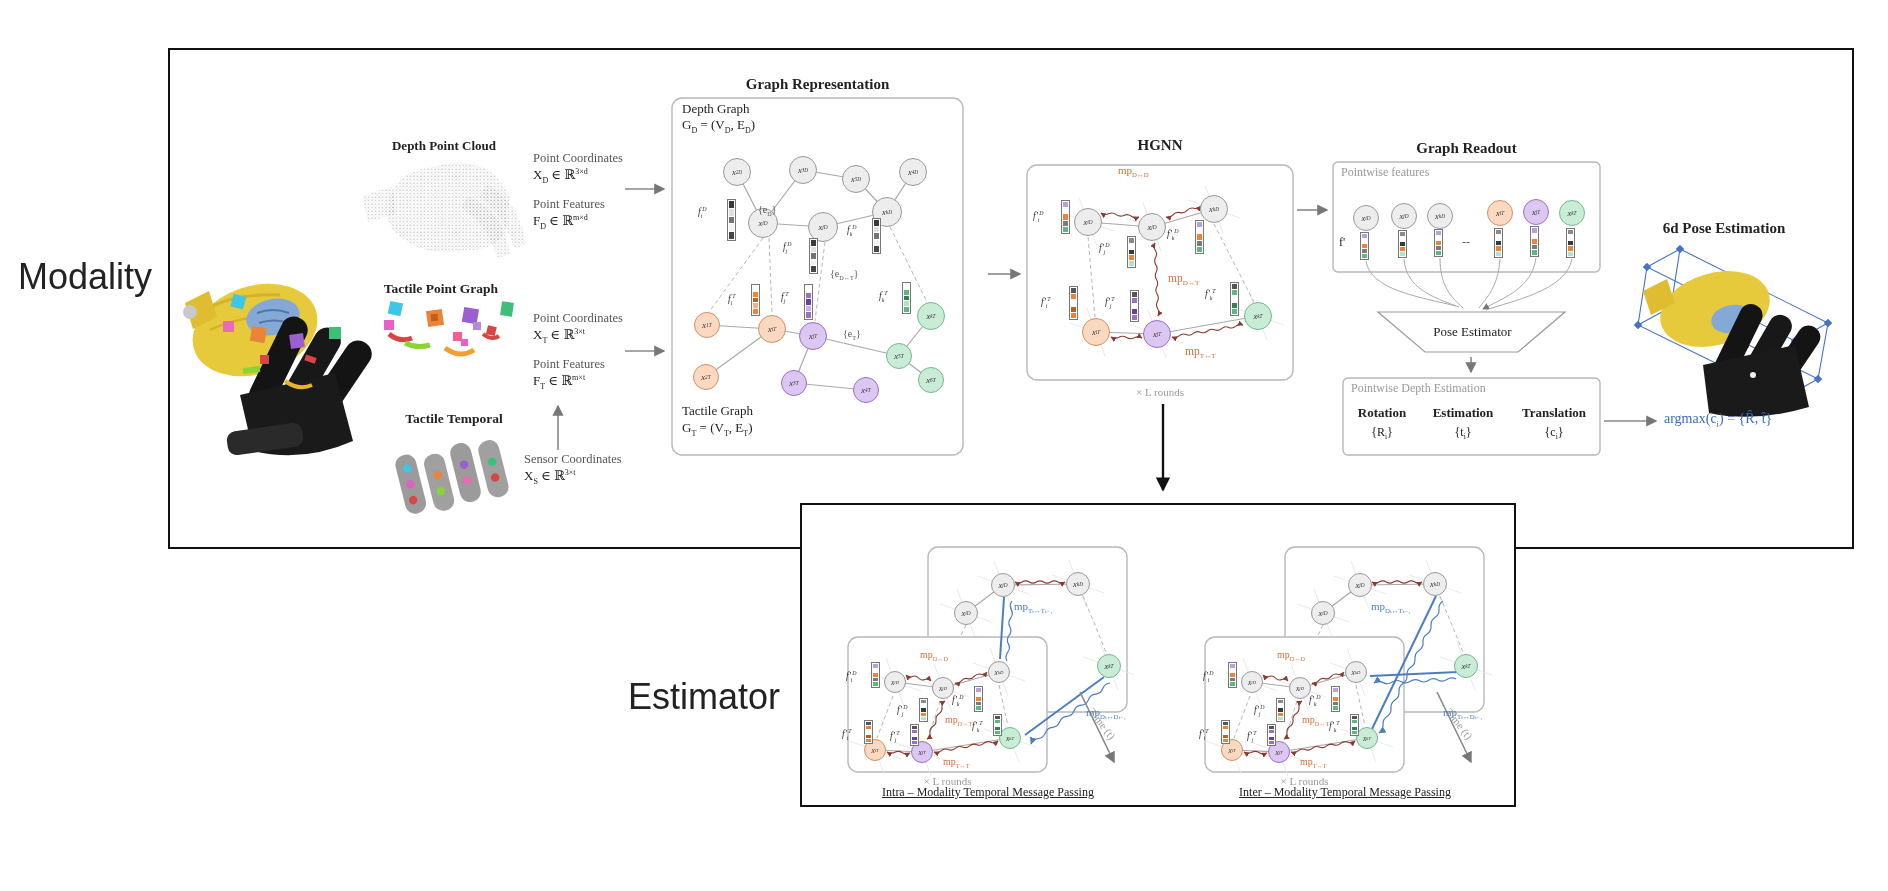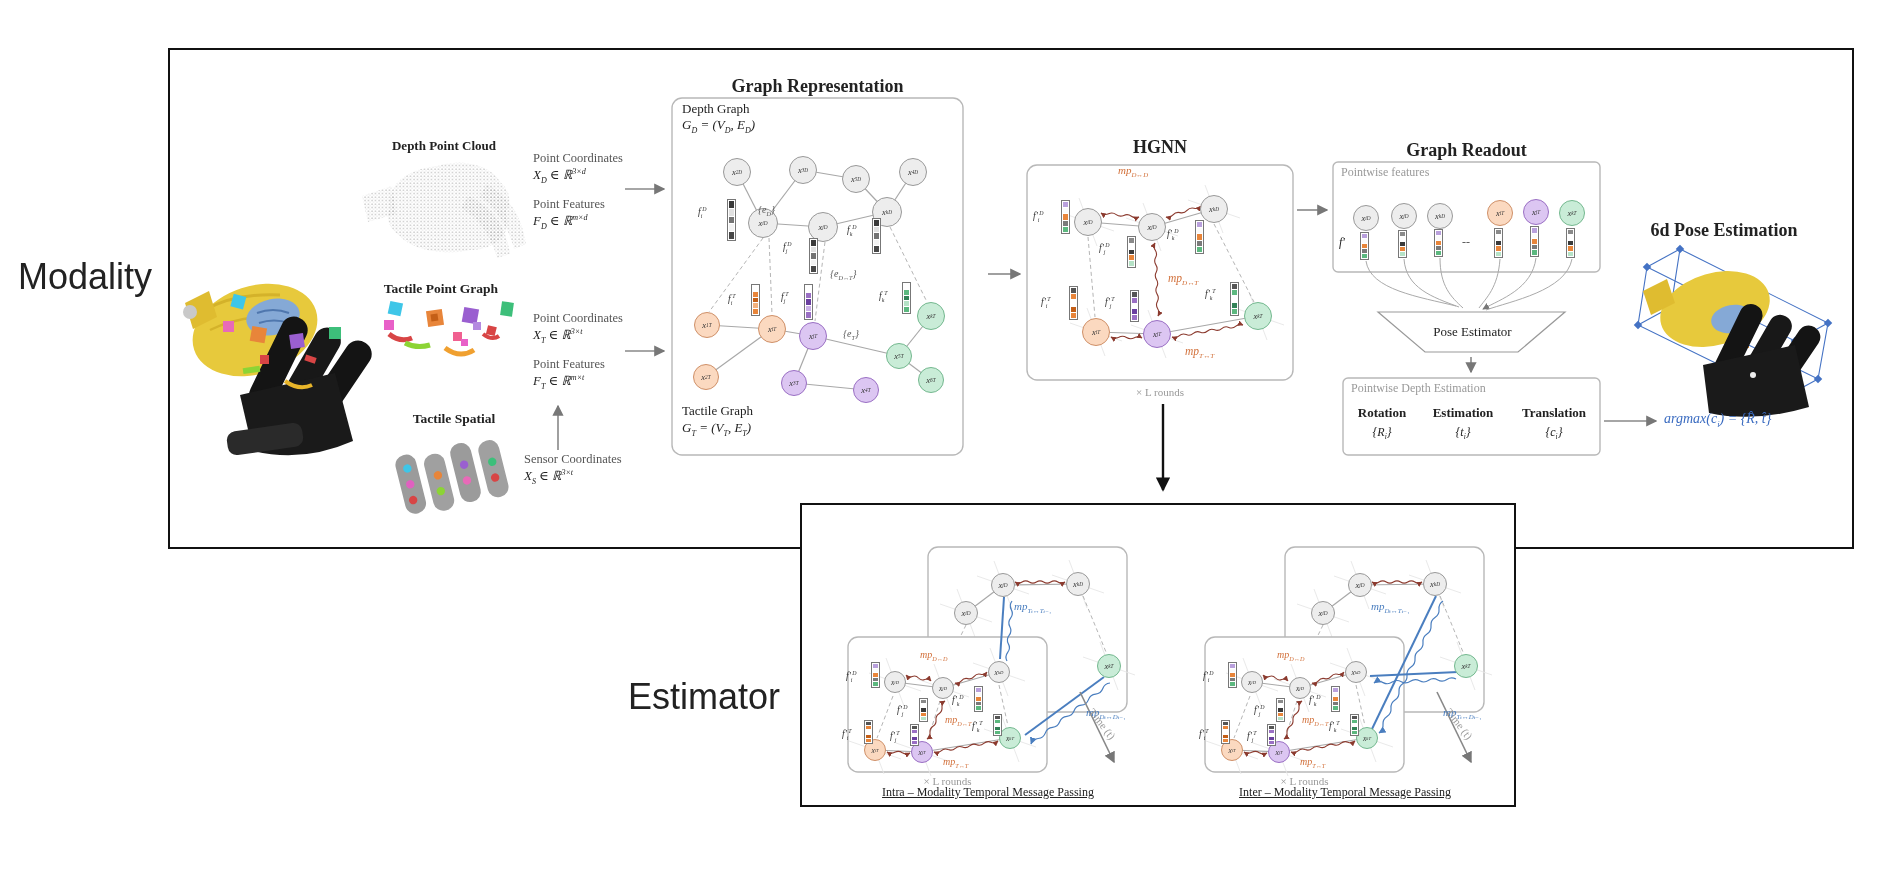--- a/index.html
+++ b/index.html
@@ -6,24 +6,24 @@
   #canvas{position:relative;width:1888px;height:891px;background:#fff;
     font-family:"Liberation Serif","DejaVu Serif",serif;overflow:hidden}
   .box{position:absolute;border:2px solid #111;z-index:1}
   #temporal-box{background:#fff;z-index:2}
   svg.layer{position:absolute;left:0;top:0;z-index:4}
   .t{position:absolute;white-space:nowrap;color:#222;font-size:13px;line-height:1.15;z-index:7}
   .sans{font-family:"Liberation Sans","DejaVu Sans",sans-serif}
   .c{text-align:center;white-space:normal}
   .gray{color:#999}.dim{color:#555}
   .org{color:#d2703a}.blu{color:#4a7ebf;}
-  .it{font-style:italic}.b{font-weight:600}
+  .it{}.b{font-weight:600}
   .u{text-decoration:underline}
   .fs10{font-size:10px}.fs11{font-size:11px}.fs12{font-size:12px}
-  .fs13{font-size:13px}.fs14{font-size:14px}.fs15{font-size:18px}.fs36{font-size:36px}
+  .fs13{font-size:13px}.fs14{font-size:14px}.fs15{font-size:15px}.fs36{font-size:36px}
   .rot{transform:rotate(52deg);transform-origin:left top}
   .gnode{position:absolute;border-radius:50%;display:flex;align-items:center;justify-content:center;
     font-style:italic;font-size:8.5px;color:#333;z-index:6;box-sizing:border-box}
   .c-gray{background:#ededed;border:1px solid #999}
   .c-orange{background:#fbd9c0;border:1px solid #cf9068}
   .c-purple{background:#dcc6f2;border:1px solid #9a6fc4}
   .c-green{background:#c9ecd7;border:1px solid #74b88f}
   .flabel{position:absolute;font-style:italic;font-size:9.5px;color:#333;z-index:6;white-space:nowrap}
   .fbar{position:absolute;width:9px;border:1px solid #777;background:#fff;display:flex;
     flex-direction:column;gap:1px;padding:1px;box-sizing:border-box;z-index:6}
@@ -653,21 +653,21 @@
         <div style="background: rgb(51, 130, 87);"></div>
         <div style="background: rgb(92, 184, 127);"></div>
       </div>
     </div>
 
   <div class="t sans fs36" style="left:18px;top:256px">Modality</div>
   <div class="t sans fs36" style="left:628px;top:676px">Estimator</div>
 
   <div class="t c b" style="left:369px;top:139px;width:150px;font-size:13px">Depth Point Cloud</div>
   <div class="t c b" style="left:366px;top:281px;width:150px;font-size:13.5px">Tactile Point Graph</div>
-  <div class="t c b" style="left:379px;top:411px;width:150px;font-size:13.5px">Tactile Spatial</div>
+  <div class="t c b" style="left:379px;top:411px;width:150px;font-size:13.5px">Tactile Temporal</div>
 
   <div class="t dim" style="left:533px;top:151px;font-size:12.5px">Point Coordinates</div>
   <div class="t it" style="left:533px;top:167px">X<sub>D</sub> ∈ ℝ<sup>3×d</sup></div>
   <div class="t dim" style="left:533px;top:197px;font-size:12.5px">Point Features</div>
   <div class="t it" style="left:533px;top:213px">F<sub>D</sub> ∈ ℝ<sup>m×d</sup></div>
 
   <div class="t dim" style="left:533px;top:311px;font-size:12.5px">Point Coordinates</div>
   <div class="t it" style="left:533px;top:327px">X<sub>T</sub> ∈ ℝ<sup>3×t</sup></div>
   <div class="t dim" style="left:533px;top:357px;font-size:12.5px">Point Features</div>
   <div class="t it" style="left:533px;top:373px">F<sub>T</sub> ∈ ℝ<sup>m×t</sup></div>

